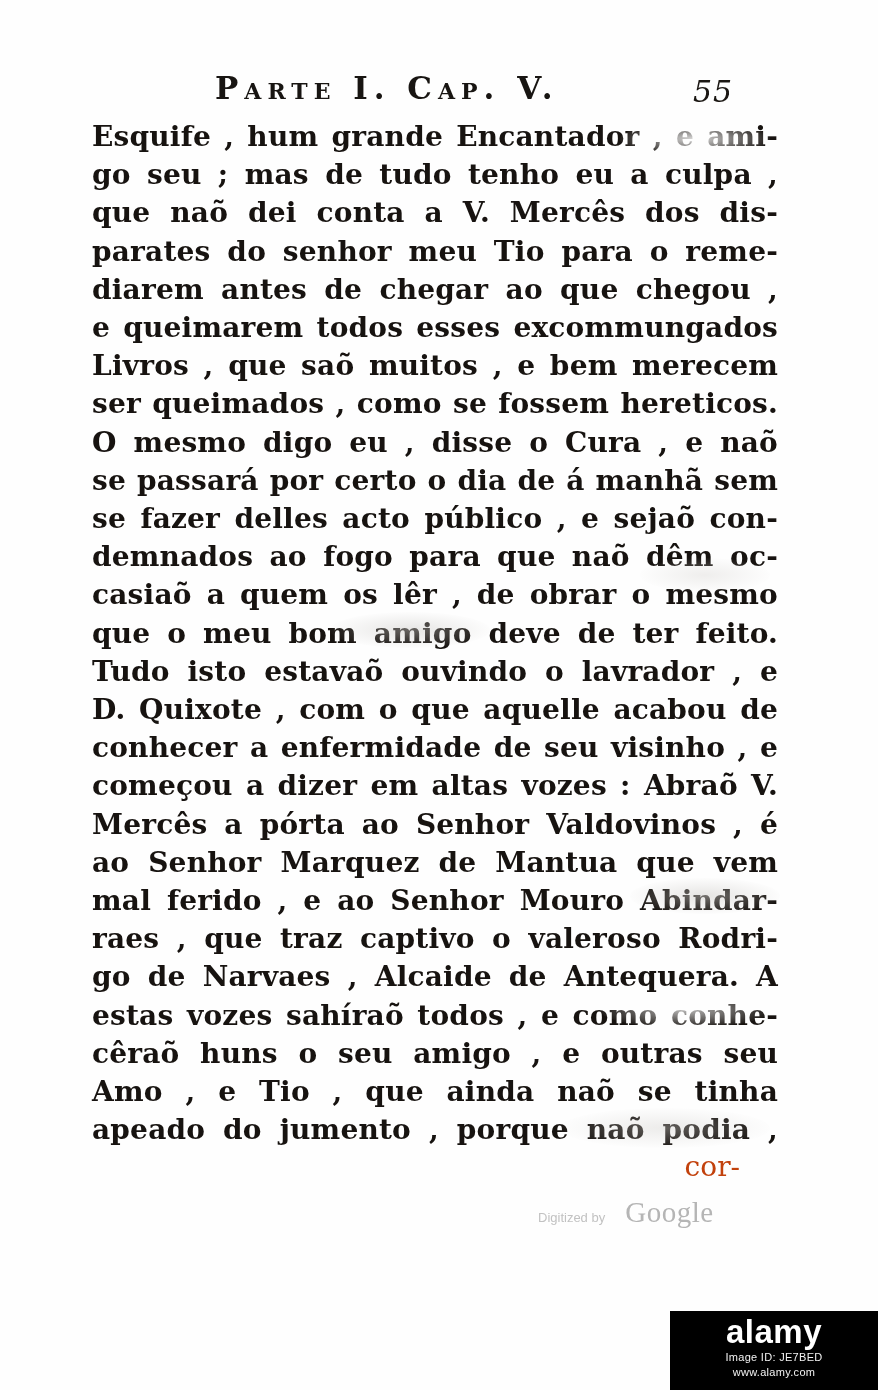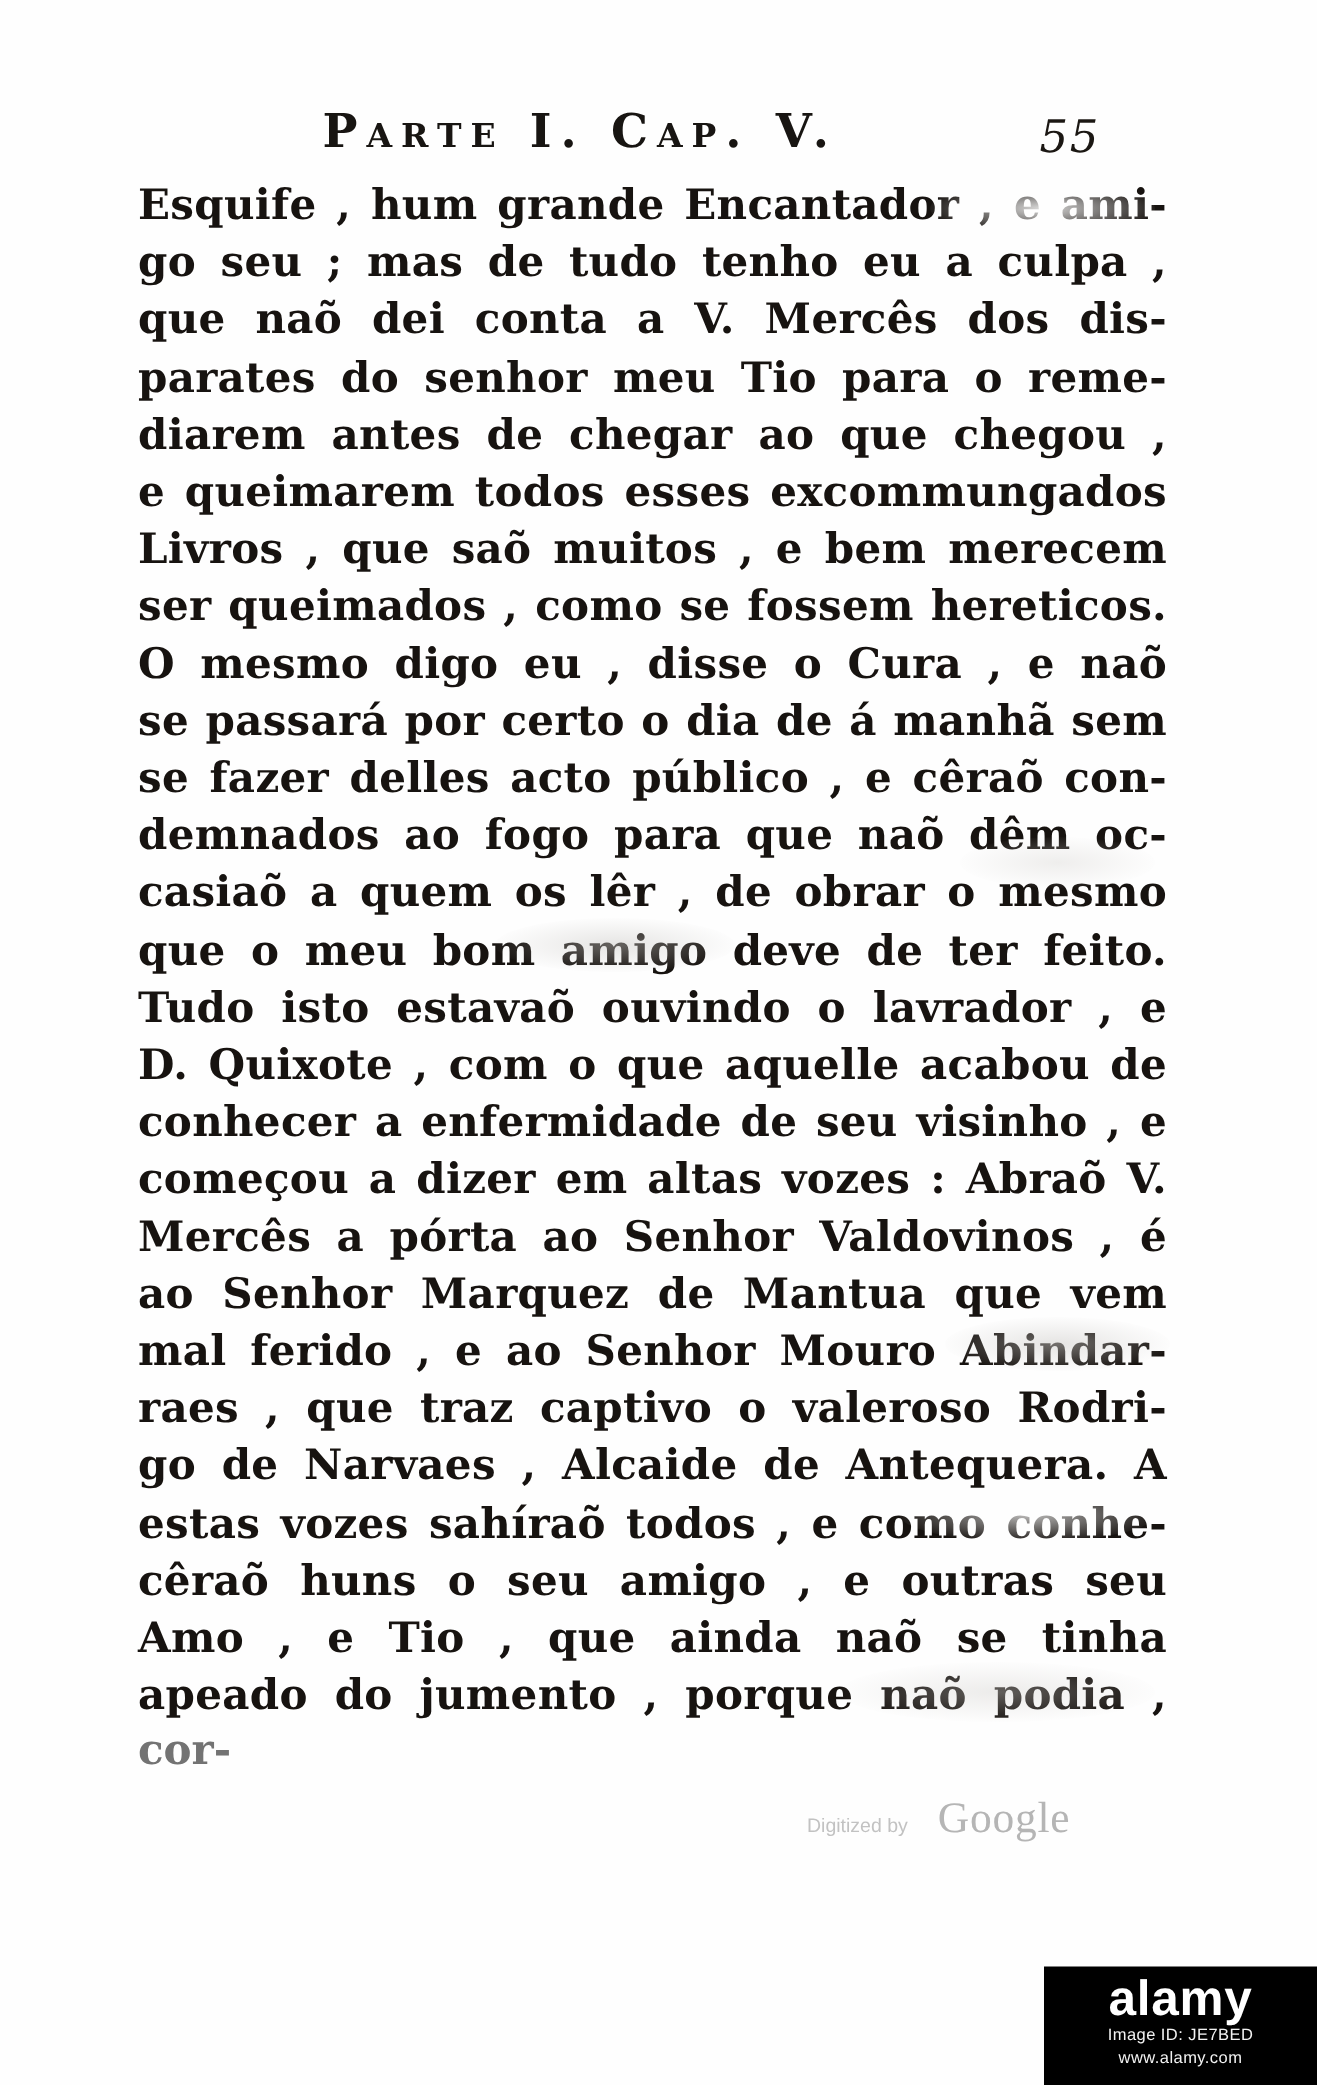--- a/index.html
+++ b/index.html
@@ -45,25 +45,26 @@
     line-height: 38.2px;
     text-align: justify;
     text-align-last: justify;
     letter-spacing: 0.2px;
     white-space: nowrap;
   }
   .catchword {
     position: absolute;
     left: 92px; top: 1150px;
     width: 686px;
+    text-align: right;
     padding-right: 38px;
     box-sizing: border-box;
     font-size: 28px;
-    font-weight: 700;
-    color: #737373;
+    font-weight: 400;
+    color: #c2410c;
   }
   
   .smudge { position: absolute; pointer-events: none; border-radius: 50%; }
   .fade1 { left: 620px; top: 122px; width: 150px; height: 34px;
            background: radial-gradient(ellipse at center, rgba(254,254,254,0.85) 0%, rgba(254,254,254,0) 75%); }
   .fade2 { left: 330px; top: 612px; width: 160px; height: 36px;
            background: radial-gradient(ellipse at center, rgba(200,198,195,0.45) 0%, rgba(200,198,195,0) 75%); }
   .fade3 { left: 630px; top: 878px; width: 150px; height: 36px;
            background: radial-gradient(ellipse at center, rgba(205,203,200,0.5) 0%, rgba(205,203,200,0) 75%); }
   .fade4 { left: 600px; top: 992px; width: 170px; height: 36px;
@@ -88,21 +89,21 @@
   .google-wm .brand {
     font-family: "Liberation Serif", serif;
     font-size: 29px;
     color: #b5b5b5;
     letter-spacing: 0.5px;
   }
   
   .alamy-box {
     position: absolute;
     right: 0; bottom: 0;
-    width: 182px; height: 79px;
+    width: 208px; height: 79px;
     background: #000000;
     color: #ffffff;
     text-align: center;
     font-family: "Liberation Sans", sans-serif;
     box-sizing: border-box;
     padding-top: 4px;
   }
   .alamy-logo {
     font-size: 33px;
     font-weight: 700;
@@ -137,21 +138,21 @@
     <div class="line">Esquife , hum grande Encantador , e ami-</div>
     <div class="line">go seu ; mas de tudo tenho eu a culpa ,</div>
     <div class="line">que naõ dei conta a V. Mercês dos dis-</div>
     <div class="line">parates do senhor meu Tio para o reme-</div>
     <div class="line">diarem antes de chegar ao que chegou ,</div>
     <div class="line">e queimarem todos esses excommungados</div>
     <div class="line">Livros , que saõ muitos , e bem merecem</div>
     <div class="line">ser queimados , como se fossem hereticos.</div>
     <div class="line">O mesmo digo eu , disse o Cura , e naõ</div>
     <div class="line">se passará por certo o dia de á manhã sem</div>
-    <div class="line">se fazer delles acto público , e cêraõ con-</div>
+    <div class="line">se fazer delles acto público , e sejaõ con-</div>
     <div class="line">demnados ao fogo para que naõ dêm oc-</div>
     <div class="line">casiaõ a quem os lêr , de obrar o mesmo</div>
     <div class="line">que o meu bom amigo deve de ter feito.</div>
     <div class="line">Tudo isto estavaõ ouvindo o lavrador , e</div>
     <div class="line">D. Quixote , com o que aquelle acabou de</div>
     <div class="line">conhecer a enfermidade de seu visinho , e</div>
     <div class="line">começou a dizer em altas vozes : Abraõ V.</div>
     <div class="line">Mercês a pórta ao Senhor Valdovinos , é</div>
     <div class="line">ao Senhor Marquez de Mantua que vem</div>
     <div class="line">mal ferido , e ao Senhor Mouro Abindar-</div>

